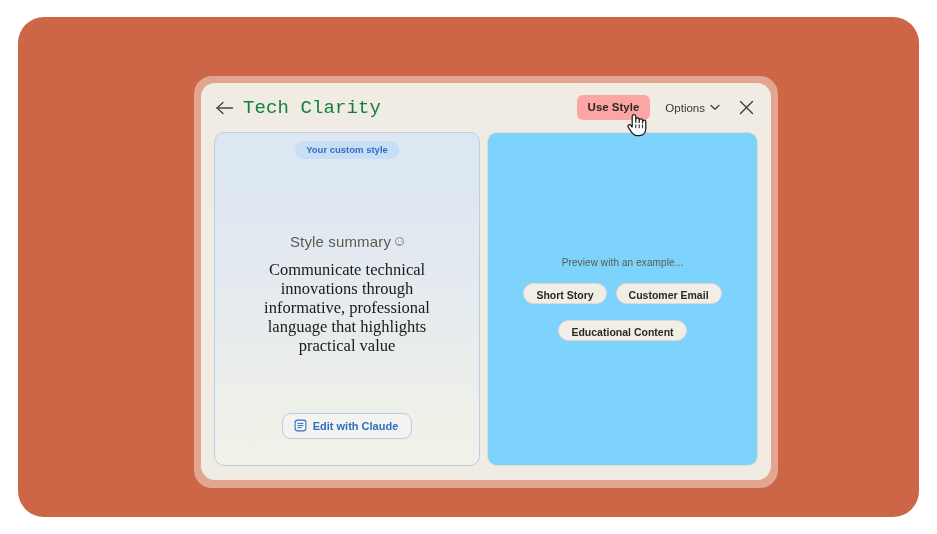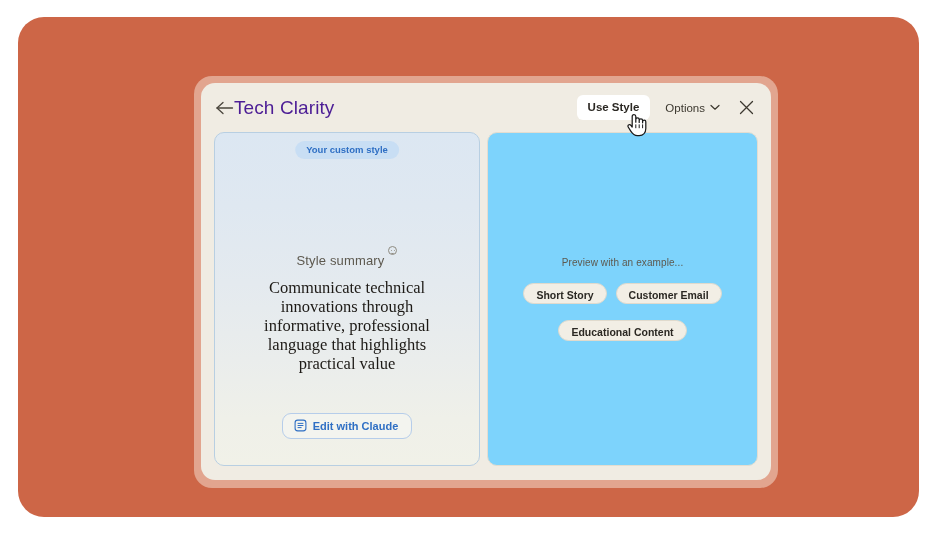--- a/index.html
+++ b/index.html
@@ -60,31 +60,32 @@
     height: 20px;
     display: flex;
     align-items: center;
     justify-content: center;
     color: #4a453d;
     flex: 0 0 auto;
   }
   .back-icon svg { display: block; }
 
   .page-title {
-    font-family: Liberation Sans, sans-serif;
+    margin-left: 9px;
+    font-family: Liberation Mono, monospace;
     font-size: 19px;
-    color: #4c1d95;
+    color: #15803d;
     letter-spacing: 0.1px;
     white-space: nowrap;
   }
 
   .header-spacer { flex: 1 1 auto; }
 
   .use-style-btn {
-    background: #ffffff;
+    background: #fca5a5;
     border: none;
     border-radius: 6px;
     padding: 6px 11px 7px;
     font-family: "Liberation Sans", sans-serif;
     font-size: 11.5px;
     font-weight: bold;
     color: #2b2823;
     cursor: pointer;
     white-space: nowrap;
   }
@@ -164,24 +165,23 @@
   }
 
   .summary-label-row {
     display: flex;
     align-items: center;
     justify-content: center;
     gap: 4px;
     margin-bottom: 10px;
   }
   .summary-label {
-    font-size: 13px;
+    font-size: 15px;
     color: #5d594f;
     letter-spacing: 0.15px;
-    margin-top: 20px;
   }
   .info-icon {
     width: 9px;
     height: 9px;
     border: 1px solid #8e8a80;
     border-radius: 50%;
     position: relative;
   }
   .info-icon::before {
     content: "";

